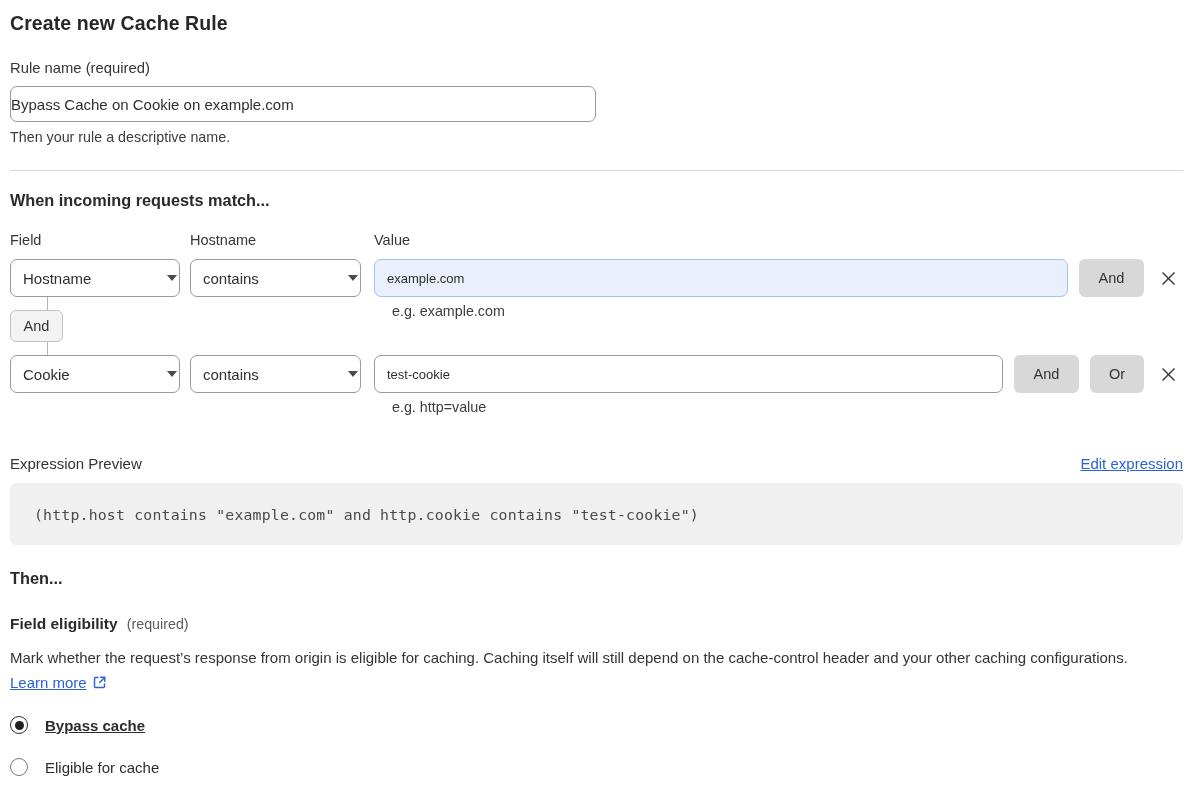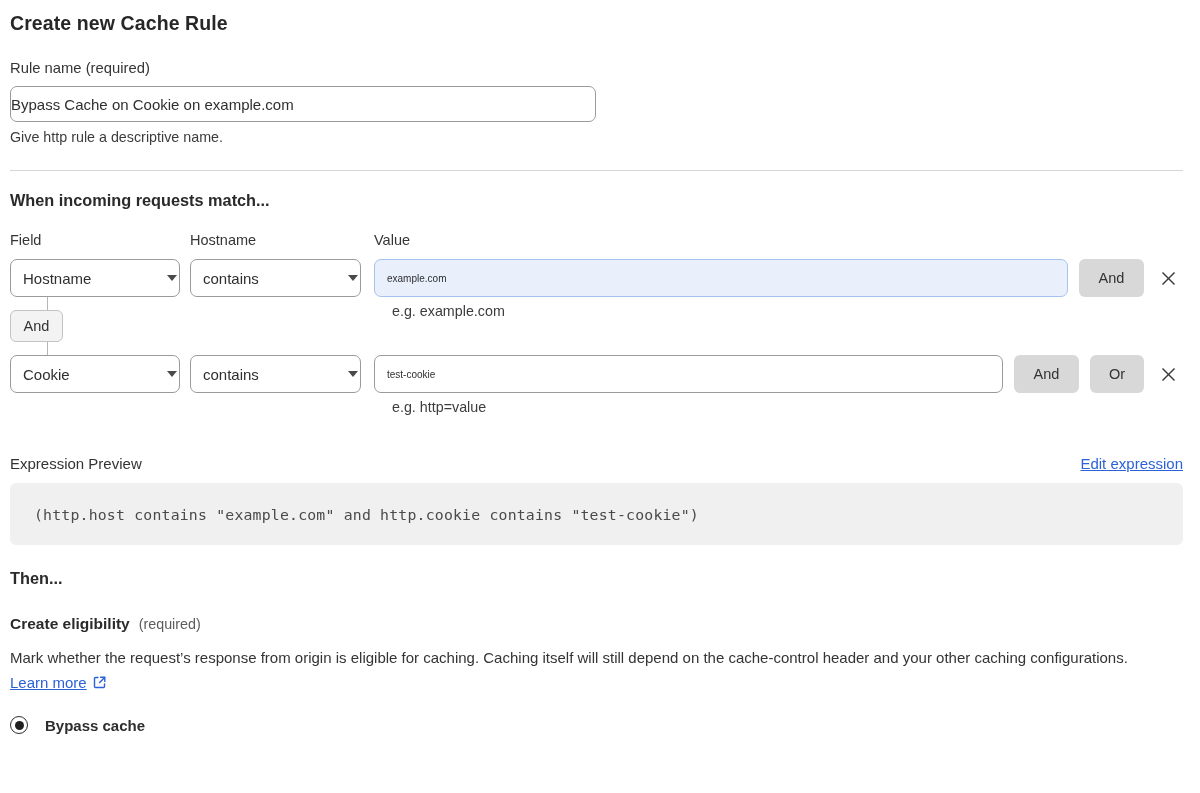--- a/index.html
+++ b/index.html
@@ -105,21 +105,21 @@
     flex:1;
     margin-left:13px;
   }
   .value-input {
     width:100%;
     height:38px;
     border:1px solid #9a9a9a;
     border-radius:7px;
     padding:0 12px;
     font-family:"Liberation Sans","DejaVu Sans",sans-serif;
-    font-size:10px;
+    font-size:13px;
     color:#2f2f2f;
     background:#fff;
     outline:none;
   }
   .value-input.highlighted {
     background:#e9f0fc;
     border-color:#a6c2ee;
   }
   .value-hint {
     position:absolute;
@@ -269,32 +269,32 @@
     border-radius:50%;
     background:#1f1f1f;
     display:none;
   }
   .radio.checked .dot { display:block; }
   .radio-label {
     margin-left:17px;
     font-size:15px;
     color:#2d2d2d;
   }
-  .radio-label.bold { font-weight:700; }
+  .radio-label.bold { font-weight:700;text-decoration:underline; }
 </style>
 </head>
 <body>
 
 <div class="page">
 
   <h1 class="page-title">Create new Cache Rule</h1>
 
   <div class="field-label">Rule name (required)</div>
   <input class="text-input" type="text" value="Bypass Cache on Cookie on example.com" style="">
-  <div class="help-text">Give http rule a descriptive name.</div>
+  <div class="help-text">Then your rule a descriptive name.</div>
 
   <hr class="divider">
 
   <h2 class="section-heading">When incoming requests match...</h2>
 
   <div class="cols-row">
     <span class="col-field">Field</span>
     <span class="col-operator">Hostname</span>
     <span class="col-value">Value</span>
   </div>
@@ -354,31 +354,35 @@
     <span class="expr-label">Expression Preview</span>
     <a class="edit-link">Edit expression</a>
   </div>
   <div class="code-block">
     <span class="code-text">(http.host contains "example.com" and http.cookie contains "test-cookie")</span>
   </div>
 
   <h2 class="section-heading then-heading">Then...</h2>
 
   <div class="elig-head">
-    <span class="elig-title">Create eligibility</span>
+    <span class="elig-title">Field eligibility</span>
     <span class="elig-required">(required)</span>
   </div>
 
   <p class="elig-desc"><span>Mark whether the request’s response from origin is eligible for caching. Caching itself will still depend on the cache-control header and your other caching configurations.</span>
     <a class="learn-more">Learn more</a><svg class="ext-icon" width="15" height="15" viewBox="0 0 15 15">
         <path d="M6 2.5 H3.6 C2.7 2.5 2.5 2.7 2.5 3.6 V11.4 C2.5 12.3 2.7 12.5 3.6 12.5 H11.4 C12.3 12.5 12.5 12.3 12.5 11.4 V9" fill="none" stroke="#2c62d7" stroke-width="1.4" stroke-linecap="round"></path>
         <path d="M8.6 2.2 H12.8 V6.4" fill="none" stroke="#2c62d7" stroke-width="1.4" stroke-linecap="round" stroke-linejoin="round"></path>
         <line x1="12.6" y1="2.4" x2="7.6" y2="7.4" stroke="#2c62d7" stroke-width="1.4" stroke-linecap="round"></line>
       </svg></p>
 
   <div class="radio-row radio-row-1">
     <span class="radio checked">
         <span class="dot"></span>
       </span>
     <span class="radio-label bold">Bypass cache</span>
   </div>
+  <div class="radio-row radio-row-2">
+    <span class="radio"></span>
+    <span class="radio-label">Eligible for cache</span>
+  </div>
 
 </div>
 
 </body></html>

